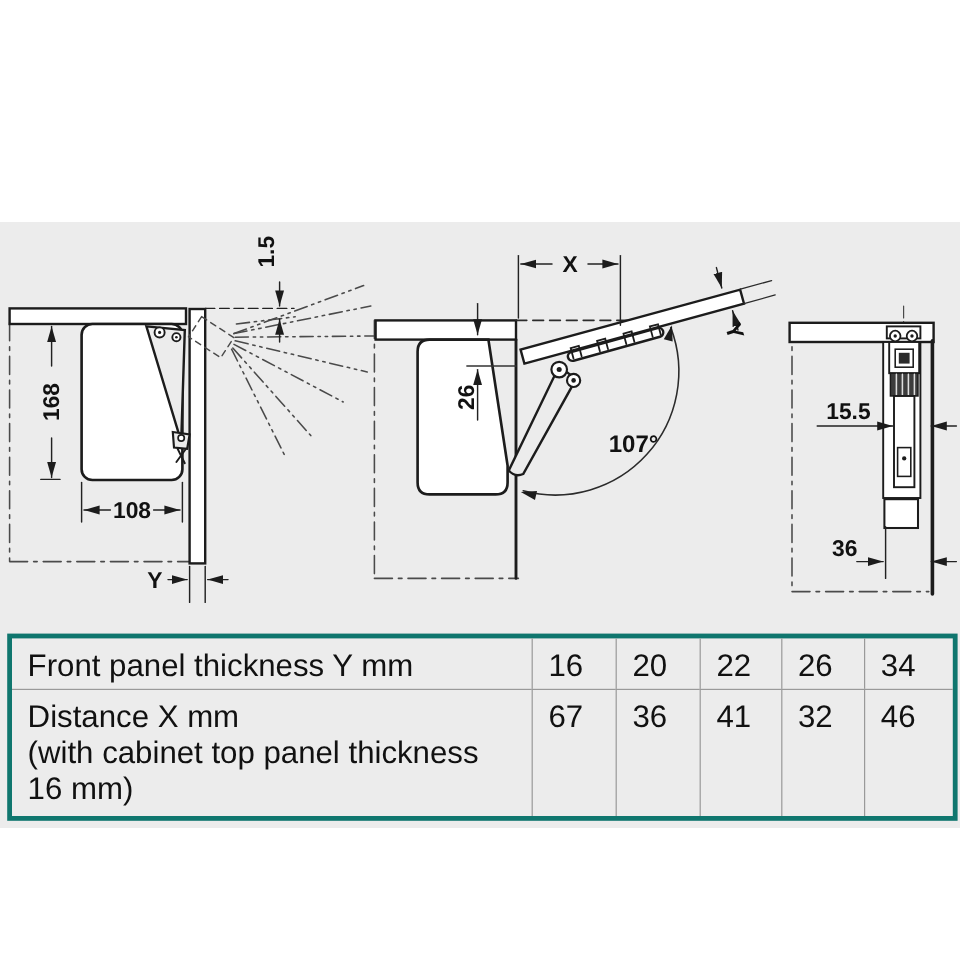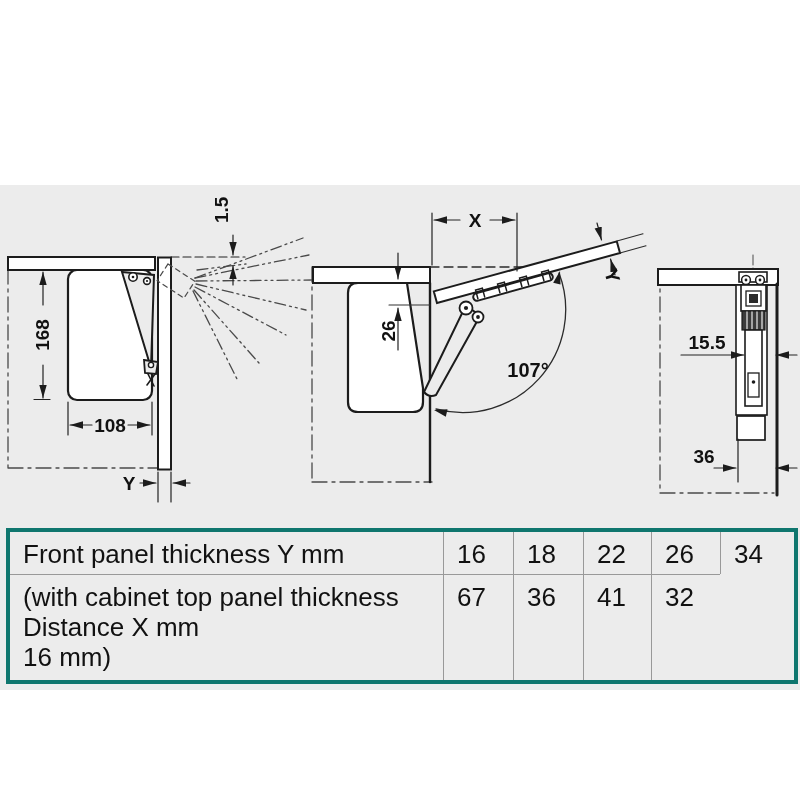--- a/index.html
+++ b/index.html
@@ -197,30 +197,31 @@
           <line x1="797" y1="283" x2="776" y2="283" marker-end="url(#arr)"></line>
         </g>
         <text class="dimtxt" x="704" y="278" text-anchor="middle">36</text>
       </g>
     </svg>
 
     <div class="tbl">
 
       <div class="cell">Front panel thickness Y mm</div>
       <div class="cell vline">16</div>
-      <div class="cell vline">18</div>
+      <div class="cell vline">20</div>
       <div class="cell vline">22</div>
       <div class="cell vline">26</div>
       <div class="cell vline">34</div>
 
       <div class="cell hline">
+        <div class="ln">Distance X mm</div>
         <div class="ln">(with cabinet top panel thickness</div>
-        <div class="ln">Distance X mm</div>
         <div class="ln">16 mm)</div>
       </div>
       <div class="cell vline hline">67</div>
       <div class="cell vline hline">36</div>
       <div class="cell vline hline">41</div>
       <div class="cell vline hline">32</div>
+      <div class="cell vline hline">46</div>
     </div>
 
   </div>
 </div>
 
 </body></html>

